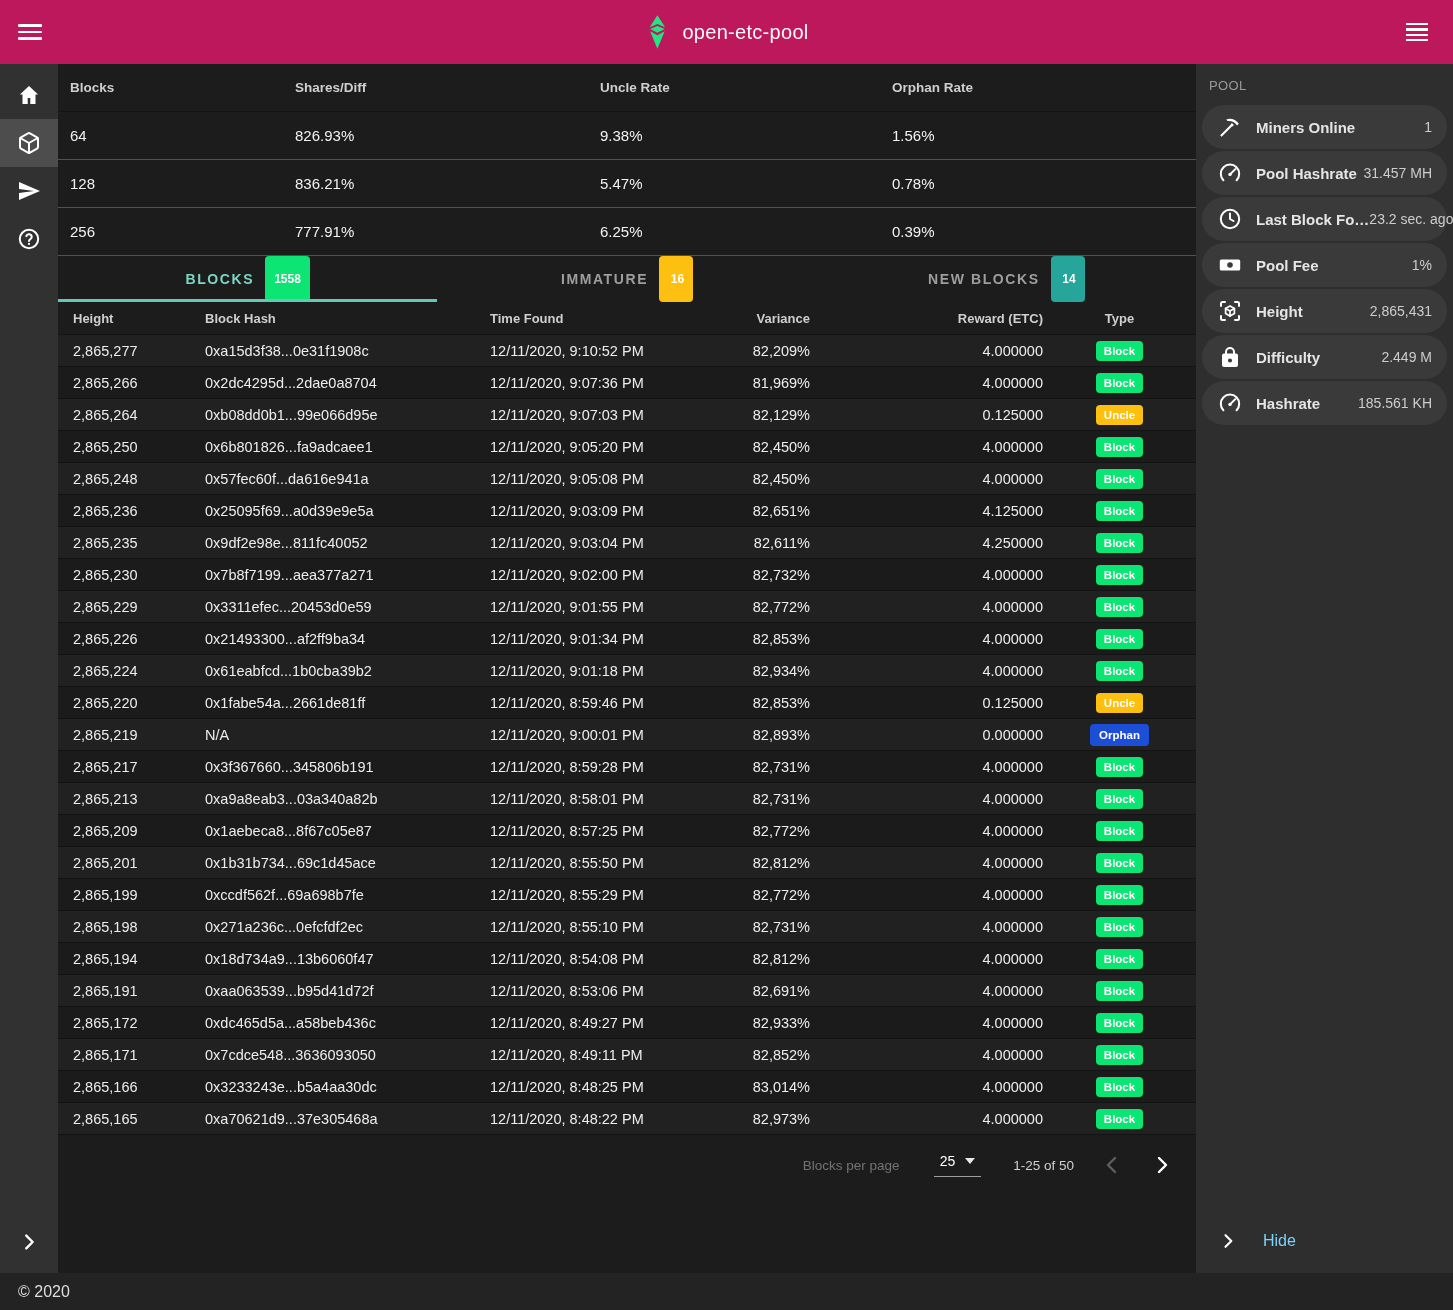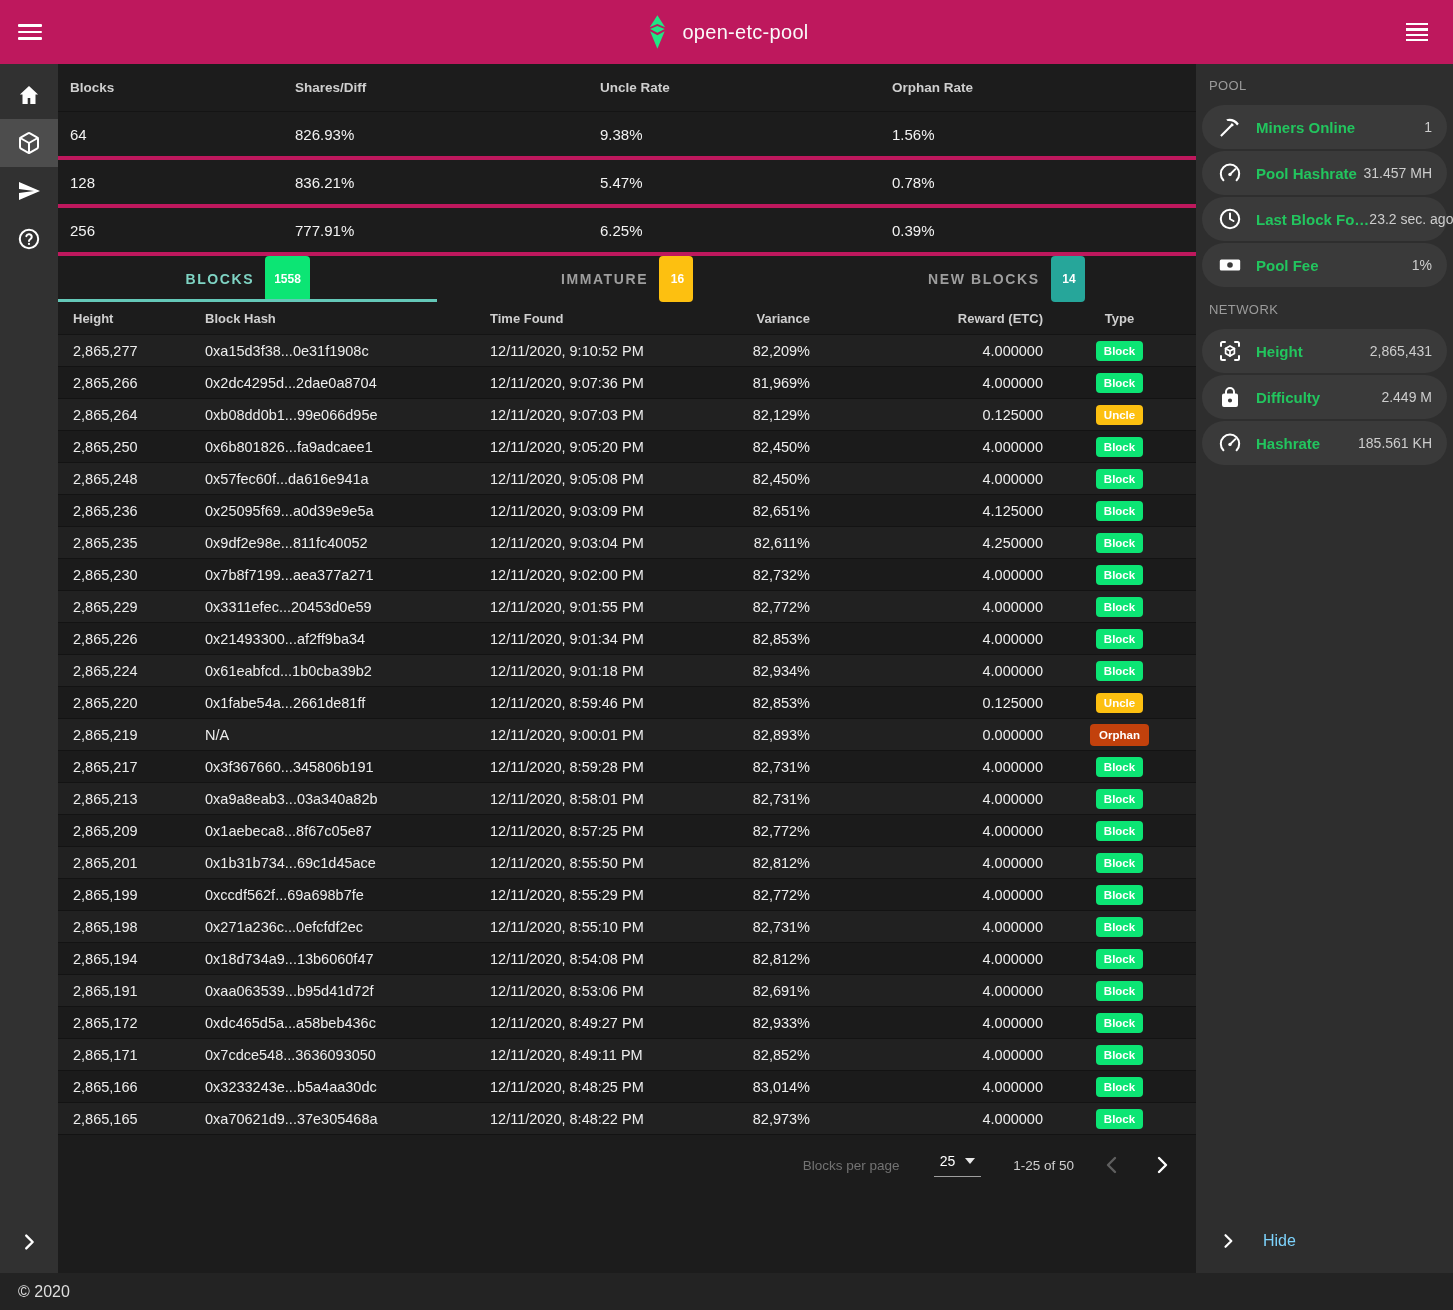--- a/index.html
+++ b/index.html
@@ -29,21 +29,21 @@
   .rail-spacer { flex:1; }
   .rail-bottom { margin-bottom:7px; }
   .icon-stroke { stroke:#fff; stroke-width:2; fill:none; stroke-linecap:round; stroke-linejoin:round; }
   .icon-fill { fill:#fff; }
 
   
   .content { width:1138px; background:#1c1c1c; display:flex; flex-direction:column; }
 
   .stats-grid { display:grid; grid-template-columns:225px 305px 292px 1fr; align-items:center; padding-left:12px; }
   .stats-head { height:48px; font-size:13.5px; font-weight:bold; color:#cfcfcf; border-bottom:1px solid #141414; }
-  .stats-row  { height:48px; font-size:15px; color:#f2f2f2; border-bottom:4px solid #be185d; }
+  .stats-row  { height:48px; font-size:15px; color:#f2f2f2; border-bottom:1px solid #be185d; }
 
   .tabs { height:46px; display:flex; position:relative; }
   .tab { width:33.333%; display:flex; align-items:center; justify-content:center; gap:11px; cursor:pointer; }
   .tab-label { font-size:14px; font-weight:bold; letter-spacing:1.6px; color:#9e9e9e; }
   .tab.active .tab-label { color:#7fd4c4; }
   .tab-badge { border-radius:4px; padding:16px 9px; font-size:12px; font-weight:bold; color:#fff; min-width:34px; text-align:right; }
   .tab:nth-child(1) .tab-badge { background:#0ce574; }
   .tab:nth-child(2) .tab-badge { background:#fdc010; }
   .tab:nth-child(3) .tab-badge { background:#26a69a; }
   .tab-underline { position:absolute; left:0; bottom:0; width:33.333%; height:3px; background:#64c8b8; }
@@ -52,40 +52,40 @@
   .tbl-head { height:33px; font-size:13px; font-weight:bold; color:#cfcfcf; border-bottom:1px solid #141414; }
   .trow { height:32px; font-size:14.5px; color:#ededed; border-bottom:1px solid #131313; }
   .trow:nth-child(odd) { background:#212121; }
   .trow:nth-child(even) { background:#1b1b1b; }
   .c-right { text-align:right; }
   .c-center { text-align:center; }
   .badge { display:inline-block; min-width:46px; text-align:center; padding:4px 8px; border-radius:4px;
            font-size:11.5px; font-weight:bold; color:#fff; }
   .badge-block  { background:#0ce574; }
   .badge-uncle  { background:#fdc010; }
-  .badge-orphan { background:#c2410c; padding:5px 9px; }
+  .badge-orphan { background:#1d4ed8; padding:5px 9px; }
 
   .pagination { height:60px; display:flex; align-items:center; justify-content:flex-end; padding-right:22px; }
   .pg-label { font-size:13.5px; color:#737373; }
   .pg-select { margin-left:34px; display:flex; align-items:center; gap:10px; padding:0 6px 7px 6px;
                border-bottom:1px solid #9e9e9e; cursor:pointer; }
   .pg-select-value { font-size:14px; color:#fff; }
   .pg-caret { width:0; height:0; border-left:5px solid transparent; border-right:5px solid transparent; border-top:6px solid #e8e8e8; }
   .pg-range { font-size:13.5px; color:#cfcfcf; margin-left:32px; }
   .pg-prev, .pg-next { background:none; border:none; cursor:pointer; margin-left:26px; display:flex; align-items:center; }
   .pg-prev svg { stroke:#5f5f5f; }
   .pg-next svg { stroke:#fff; }
 
   
   .rightbar { width:257px; background:#2e2e2e; display:flex; flex-direction:column; }
   .panel-title { padding:14px 0 11px 13px; font-size:13px; color:#9b9b9b; letter-spacing:.4px; }
   .panel-item { height:44px; margin:1px 6px; border-radius:22px; background:#3a3a3a;
                 display:flex; align-items:center; padding:0 15px 0 0; }
   .panel-icon { width:24px; height:24px; margin-left:16px; flex:0 0 24px; display:flex; align-items:center; justify-content:center; }
-  .panel-label { margin-left:14px; font-size:15px; font-weight:bold; color:#22c55e; white-space:nowrap; }
+  .panel-label { margin-left:14px; font-size:15px; font-weight:bold; color:#e5e5e5; white-space:nowrap; }
   .panel-value { margin-left:auto; font-size:14px; color:#cdcdcd; white-space:nowrap; }
   .rb-spacer { flex:1; }
   .hide-row { height:64px; display:flex; align-items:center; padding-left:22px; gap:25px; cursor:pointer; }
   .hide-label { font-size:16px; color:#7dd3fc; }
 
   
   .footer { height:37px; background:#232323; display:flex; align-items:center; padding-left:18px;
             font-size:16px; color:#dedede; }
 </style>
 </head>
@@ -550,21 +550,20 @@
       <span class="panel-icon">
         <svg width="24" height="24" viewBox="0 0 24 24">
           <rect class="icon-fill" x="1.8" y="6.4" width="20.4" height="11.2" rx="1.6"></rect>
           <circle cx="12" cy="12" r="2.8" fill="#3a3a3a"></circle>
         </svg>
       </span>
       <span class="panel-label">Pool Fee</span>
       <span class="panel-value">1%</span>
     </div>
 
-    <div class="panel-title">NETWORK</div>
 
     <div class="panel-item">
       <span class="panel-icon">
         <svg width="24" height="24" viewBox="0 0 24 24">
           <path class="icon-stroke" d="M3 7V4.5A1.5 1.5 0 0 1 4.5 3H7M17 3h2.5A1.5 1.5 0 0 1 21 4.5V7M21 17v2.5a1.5 1.5 0 0 1-1.5 1.5H17M7 21H4.5A1.5 1.5 0 0 1 3 19.5V17"></path>
           <path class="icon-stroke" style="stroke-width:1.7" d="M12 6.9l4.4 2.5v5.2L12 17.1l-4.4-2.5V9.4Z"></path>
           <path class="icon-stroke" style="stroke-width:1.7" d="M7.6 9.4 12 12l4.4-2.6M12 12v5.1"></path>
         </svg>
       </span>
       <span class="panel-label">Height</span>

